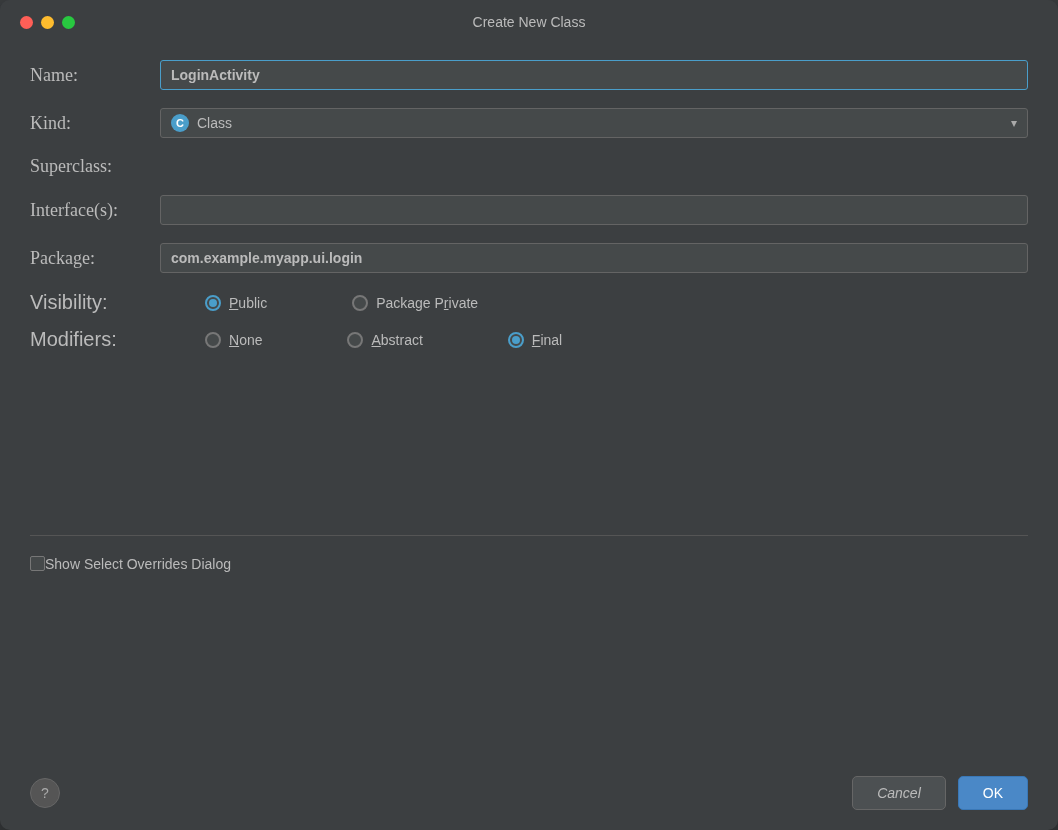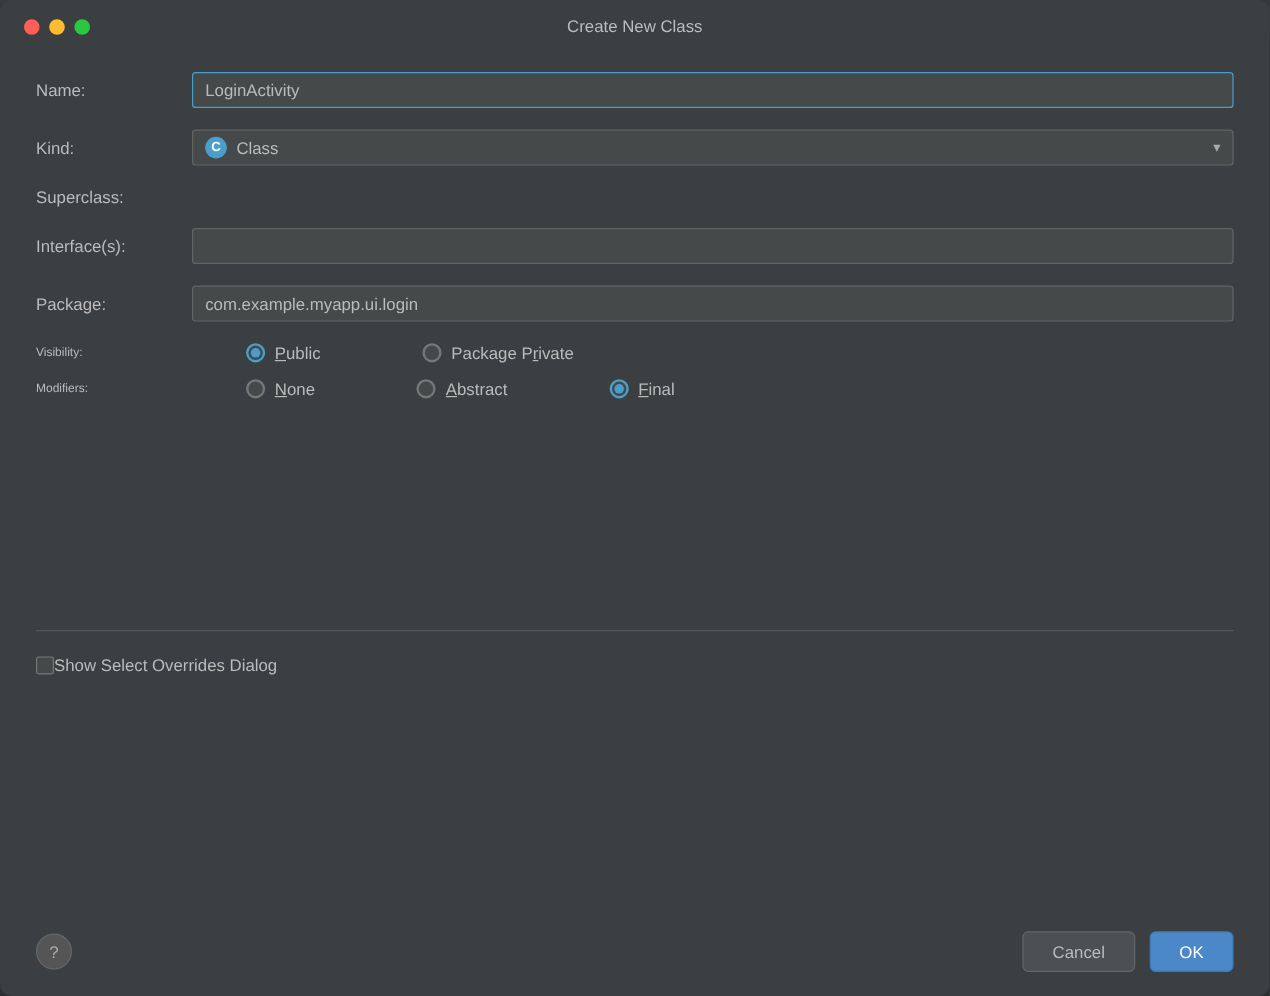--- a/index.html
+++ b/index.html
@@ -75,34 +75,36 @@
 
     
     .form-row {
       display: flex;
       align-items: center;
       margin-bottom: 18px;
     }
 
     .form-label {
       color: #bbbbbb;
-      font-size: 14px;
+      font-size: 18px;
       min-width: 130px;
       text-align: left;
+      font-family: Liberation Serif, serif;
     }
 
     .form-input {
       flex: 1;
       background: #45494a;
       border: 1px solid #646464;
       border-radius: 3px;
       color: #bbbbbb;
       font-size: 14px;
       padding: 6px 10px;
       outline: none;
+      font-weight: bold;
     }
 
     .form-input.focused {
       border-color: #4a9eca;
       background: #45494a;
     }
 
     .form-input::placeholder {
       color: #777;
     }
@@ -149,21 +151,21 @@
 
     
     .radio-row {
       display: flex;
       align-items: center;
       margin-bottom: 14px;
     }
 
     .radio-label-col {
       color: #bbbbbb;
-      font-size: 10px;
+      font-size: 20px;
       min-width: 130px;
     }
 
     .radio-options {
       display: flex;
       align-items: center;
       gap: 40px;
     }
 
     .radio-option {
@@ -264,20 +266,21 @@
       border-radius: 5px;
       font-size: 14px;
       cursor: pointer;
       border: 1px solid #666;
     }
 
     .btn-cancel {
       background: #4c5052;
       color: #bbbbbb;
       border-color: #666;
+      font-style: italic;
     }
 
     .btn-ok {
       background: #4a88c7;
       color: #ffffff;
       border-color: #3a78b7;
     }
 
     .spacer {
       flex: 1;

